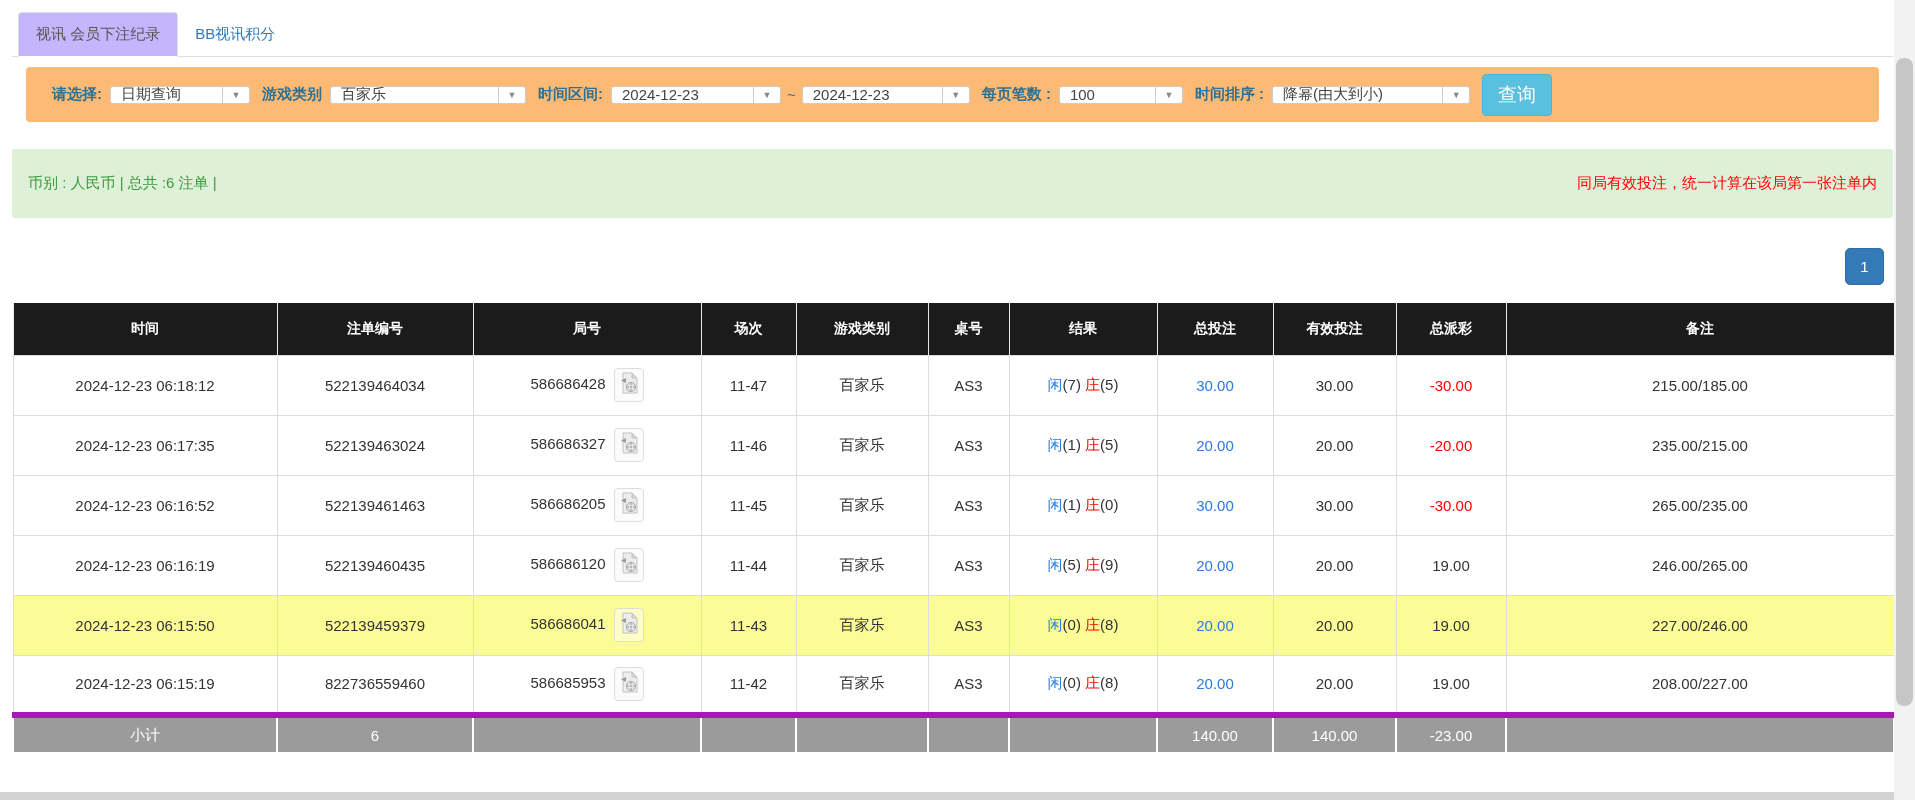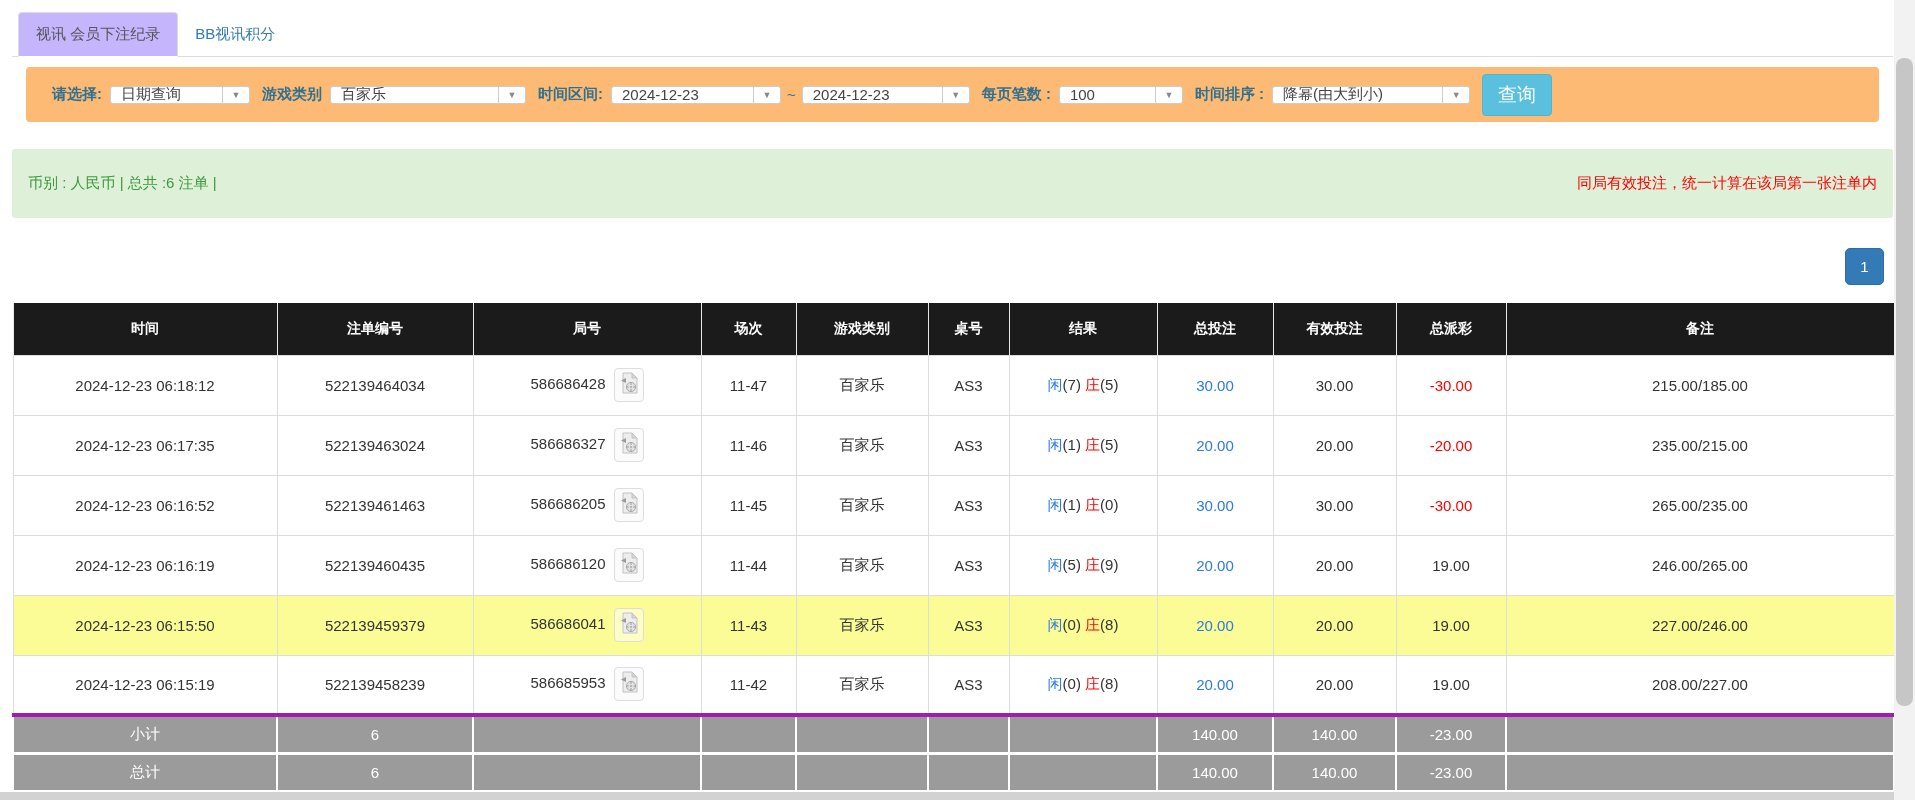--- a/index.html
+++ b/index.html
@@ -48,21 +48,21 @@
     border:1px solid #ddd; background:#fff; vertical-align:middle; }
   tr.hl td { background:var(--hl,#fcfc96); }
   .blue { color:var(--blue,#2c7be0); }
   .red  { color:var(--red,#ff0000); }
   .res-n { color:#333; }
   .replay-btn { display:inline-block; width:30px; height:34px; background:#fbfbfb; border:1px solid #ddd;
     border-radius:4px; margin-left:8px; vertical-align:middle; cursor:pointer; padding:2px 0 0 0; }
   tr.hl .replay-btn { background:rgba(255,255,255,.45); }
   tr.sum td { background:var(--sum-bg,#9b9b9b); color:#fff; height:38px;
     border:2px solid #fff; font-size:15px; }
-  tr.sum-first td { border-top:4px solid #a21caf; }
+  tr.sum-first td { border-top:6px solid #a21caf; }
   tr.sum-last td { border-top:3px solid #fff; }
 
   
   .v-track { position:absolute; right:0; top:0; width:21px; height:800px; background:#f2f2f2; }
   .v-thumb { position:absolute; right:2px; top:58px; width:17px; height:648px;
     background:#c6c6c6; border-radius:8px; }
   .h-strip { position:absolute; left:0; bottom:0; width:1894px; height:8px; background:#d2d2d2; }
 </style>
 </head>
 <body>
@@ -266,21 +266,21 @@
           <td>百家乐</td>
           <td>AS3</td>
           <td><span class="blue">闲</span><span class="res-n">(0) </span><span class="red">庄</span><span class="res-n">(8)</span></td>
           <td class="blue">20.00</td>
           <td>20.00</td>
           <td>19.00</td>
           <td>227.00/246.00</td>
         </tr>
         <tr>
           <td>2024-12-23 06:15:19</td>
-          <td>522139458239</td>
+          <td>822736559460</td>
           <td><span>586685953</span><span class="replay-btn"><svg width="20" height="24" viewBox="0 0 20 24">
                 <path d="M4 2 h9 l5 5 v15 H4 z" fill="#ededed" stroke="#c2c2c2"></path>
                 <path d="M13 2 l5 5 h-5 z" fill="#d6d6d6" stroke="#c2c2c2"></path>
                 <path d="M2 9.5 l5 -2.6 v5.2 z" fill="#9a9a9a"></path>
                 <circle cx="12" cy="16" r="4.6" fill="#e2e2e2" stroke="#a8a8a8"></circle>
                 <circle cx="12" cy="16" r="1" fill="#a8a8a8"></circle>
                 <circle cx="12" cy="12.9" r="1" fill="#b5b5b5"></circle>
                 <circle cx="12" cy="19.1" r="1" fill="#b5b5b5"></circle>
                 <circle cx="8.9" cy="16" r="1" fill="#b5b5b5"></circle>
                 <circle cx="15.1" cy="16" r="1" fill="#b5b5b5"></circle>
@@ -300,33 +300,20 @@
           <td></td>
           <td></td>
           <td></td>
           <td></td>
           <td></td>
           <td>140.00</td>
           <td>140.00</td>
           <td class="red">-23.00</td>
           <td></td>
         </tr>
-        <tr class="sum sum-last">
-          <td>总计</td>
-          <td>6</td>
-          <td></td>
-          <td></td>
-          <td></td>
-          <td></td>
-          <td></td>
-          <td>140.00</td>
-          <td>140.00</td>
-          <td class="red">-23.00</td>
-          <td></td>
-        </tr>
       </tbody>
   </table>
 </div>
 
 <div class="v-track">
   <div class="v-thumb"></div>
 </div>
 <div class="h-strip"></div>
 
 </body></html>

